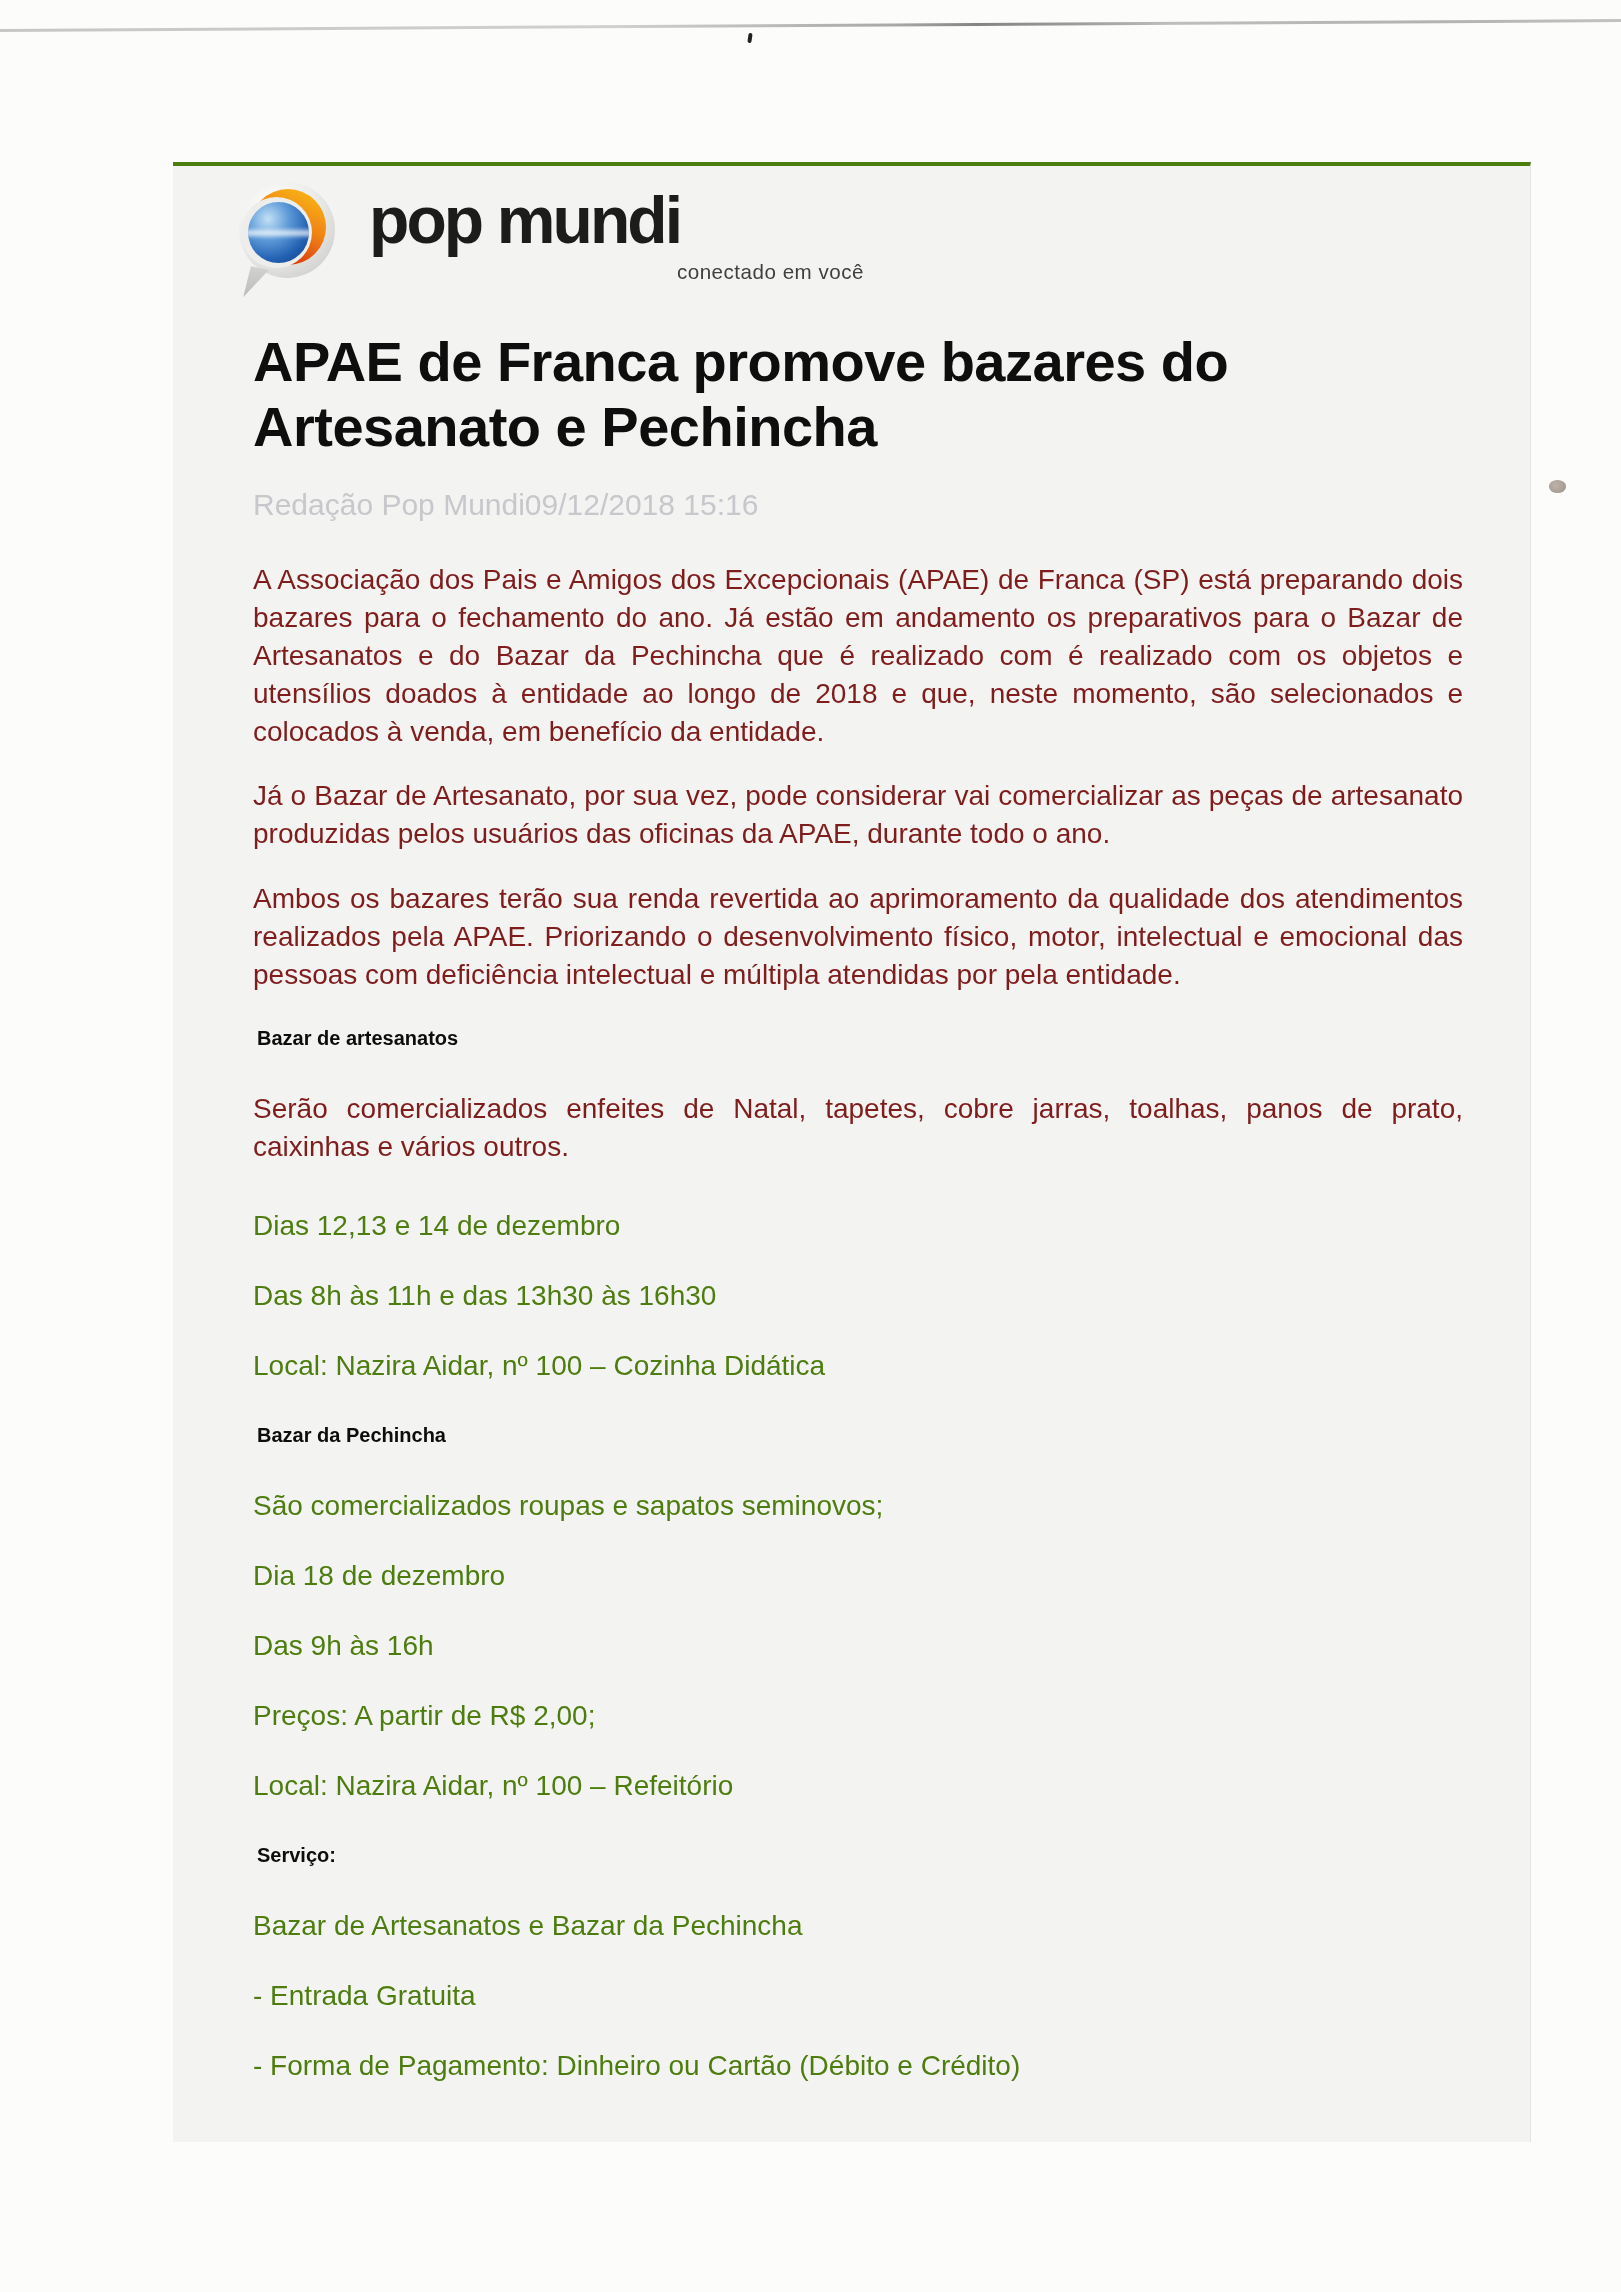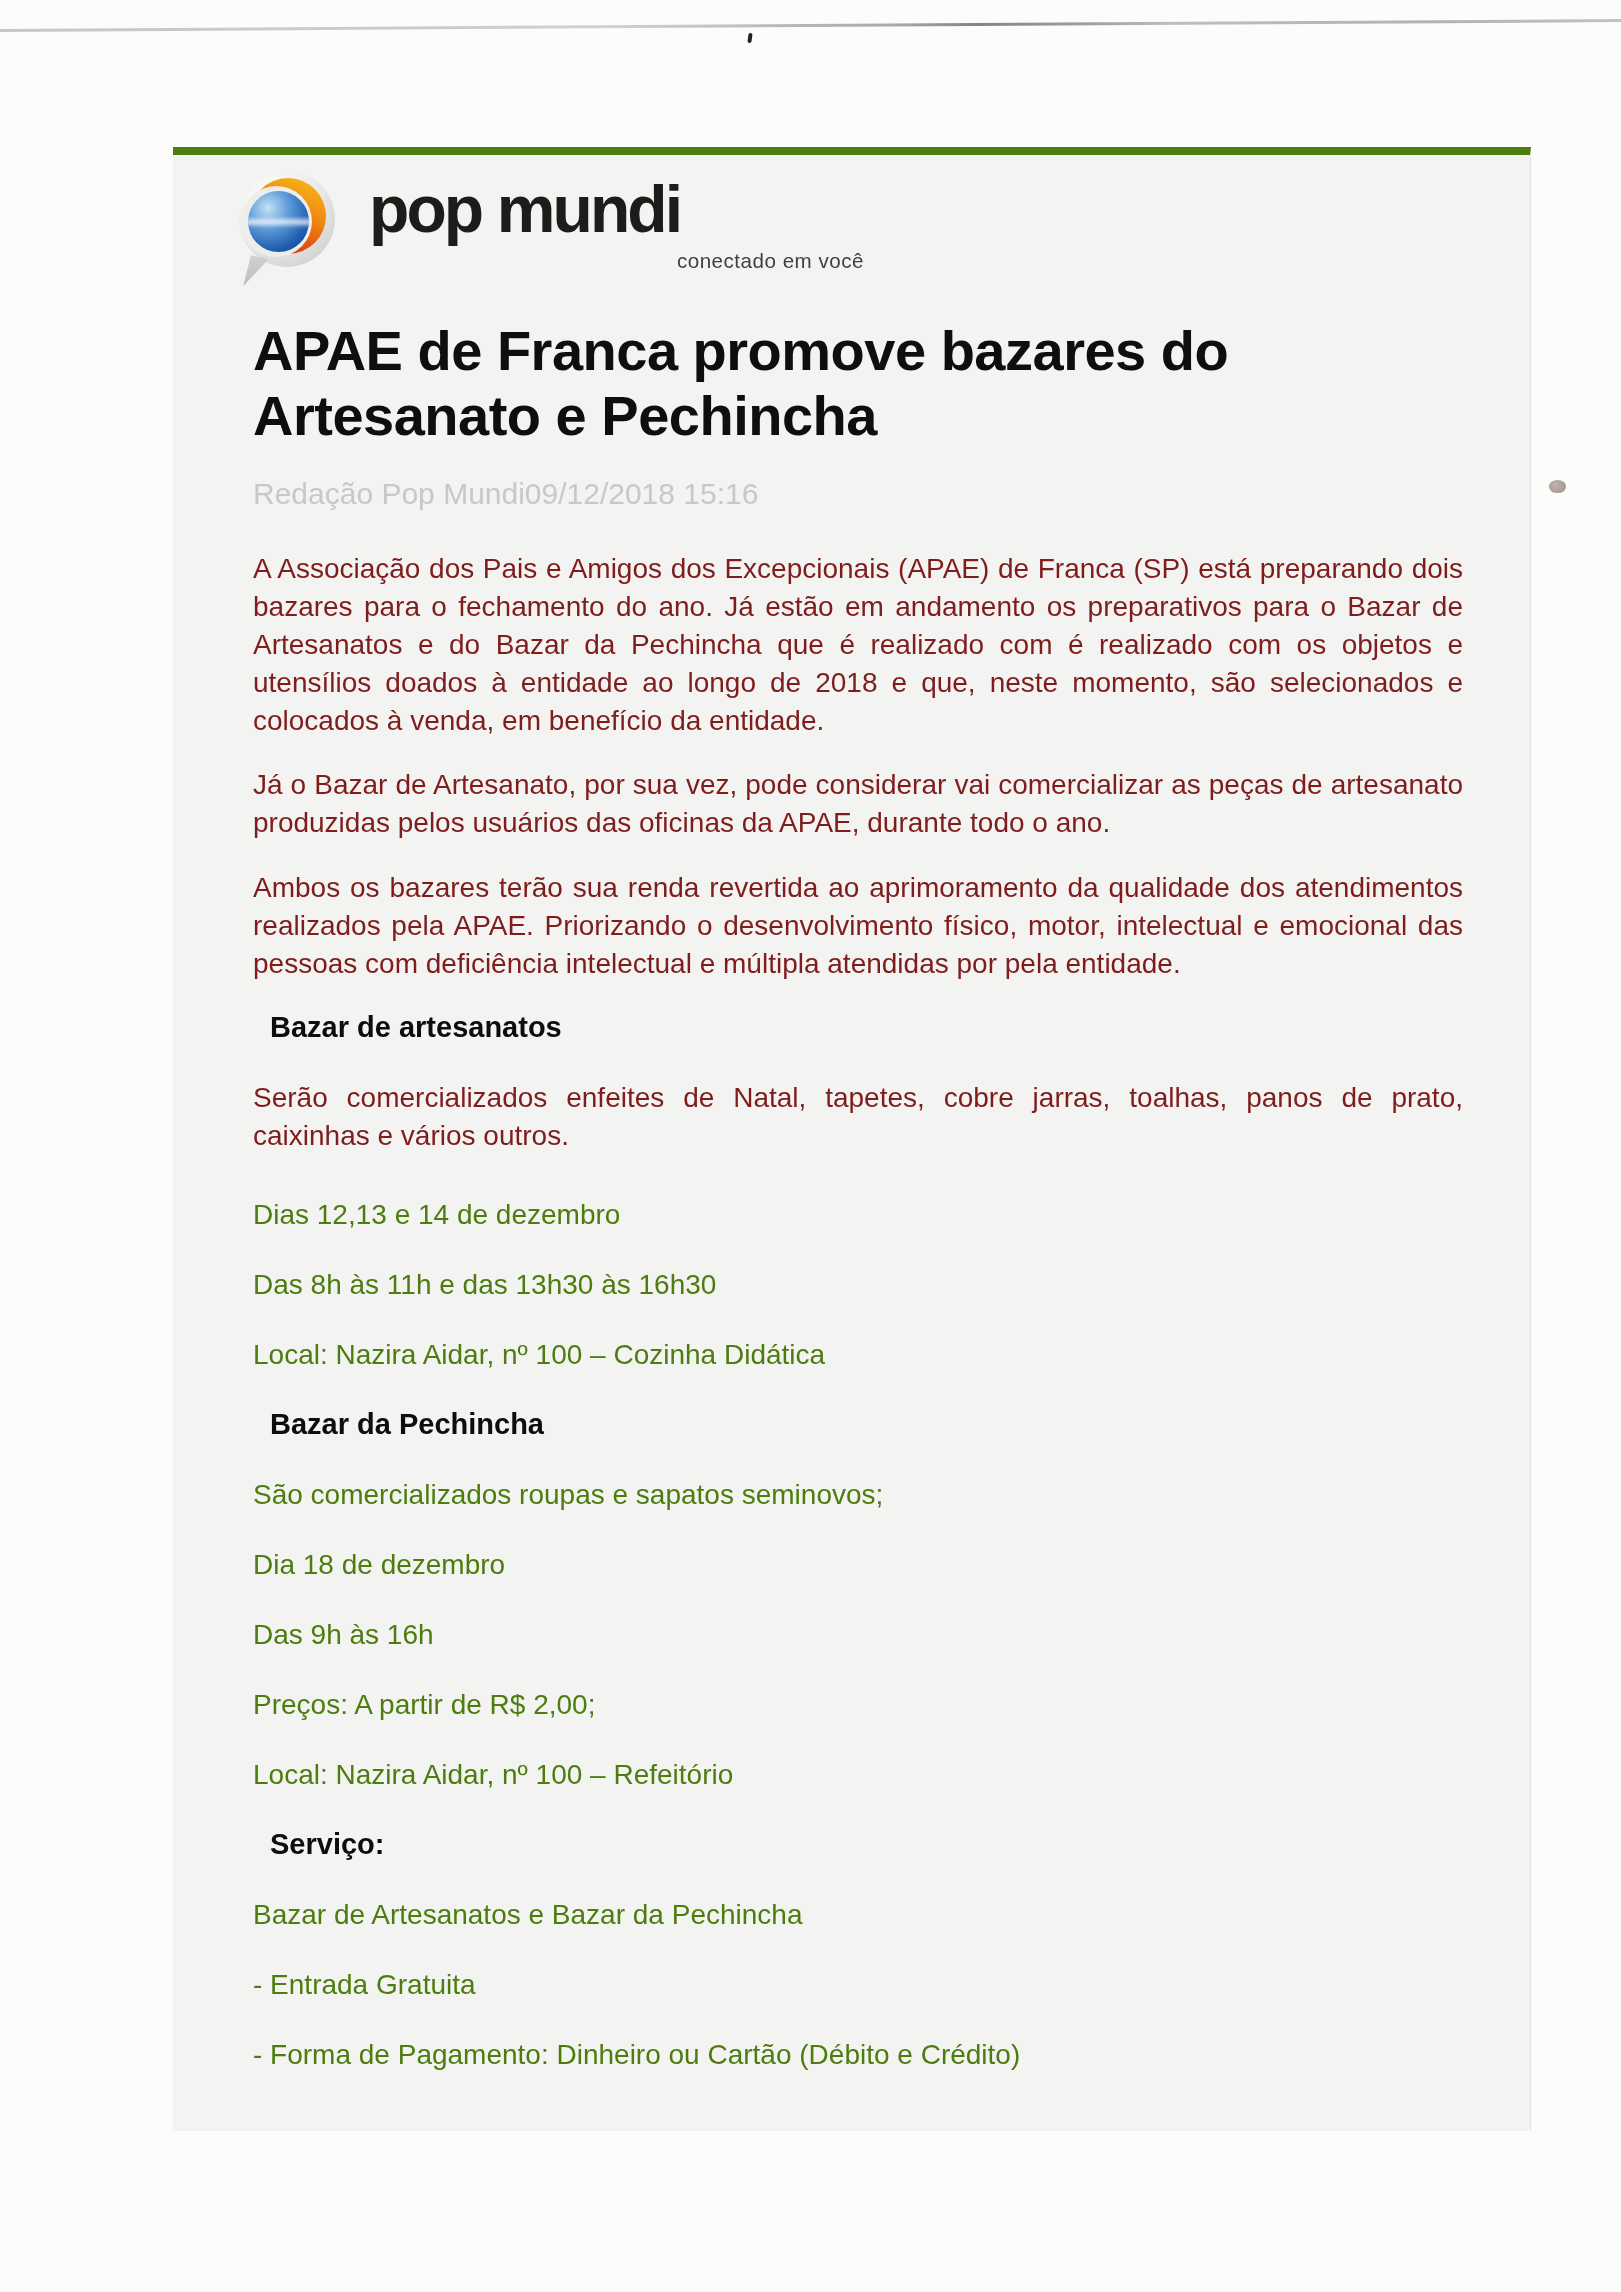--- a/index.html
+++ b/index.html
@@ -21,23 +21,23 @@
   .gray-dot{position:absolute;left:1549px;top:480px;width:16.7px;height:12.7px;border-radius:50%;
     background:radial-gradient(circle at 40% 40%, #b3a59a, #8d8178);opacity:.85;}
   .bottom-smudge{
     position:absolute;left:225px;top:2115px;width:1201px;height:2.9px;
     background:linear-gradient(90deg, rgba(120,120,118,.15), rgba(110,110,108,.4) 30%, rgba(120,120,118,.25) 60%, rgba(110,110,108,.38) 85%, rgba(130,130,128,.1));
     transform:rotate(0.15deg);
   }
   .squiggle{position:absolute;left:564px;top:443px;}
   
   .sheet{
-    position:absolute;left:173px;top:147px;width:1357px;height:1976px;
+    position:absolute;left:173px;top:162px;width:1357px;height:1976px;
     background:#f3f3f1;
-    border-top:8px solid #4d7c0f;
+    border-top:4px solid #4d7c0f;
     border-right:1px solid rgba(0,0,0,.06);
   }
   .col{margin-left:80px;width:1210px;}
   
   .logo-row{position:relative;margin-top:13.7px;height:114px;}
   .bubble{
     position:absolute;left:-13.7px;top:2px;width:96px;height:96px;border-radius:50%;
     background:radial-gradient(circle at 35% 30%, #ffffff 0%, #ececea 48%, #c2c2c0 100%);
   }
   .bubble::after{
@@ -72,21 +72,21 @@
   }
   
   .title{
     margin-top:35px;width:1137px;
     font-size:56px;line-height:65px;font-weight:700;color:#0e0e0e;letter-spacing:-0.5px;
   }
   .byline{margin-top:29px;font-size:30px;color:#c7c7cc;}
   .body-blocks{margin-top:39px;}
   .p{font-size:28px;line-height:38px;text-align:justify;margin:0 0 26.5px 0;color:#7f1d1d;}
   .p-gap{margin-bottom:41px;}
-  .h{font-size:29px;line-height:37px;font-weight:700;margin:0 0 33px 17px;color:#0d0d0d;}
+  .h{font-size:20px;line-height:37px;font-weight:700;margin:0 0 33px 4px;color:#0d0d0d;}
   .line{font-size:28px;line-height:37px;margin:0 0 33px 0;color:#4d7c0f;}
 </style>
 </head>
 <body>
 
 <div class="top-scan-line"></div>
 <div class="speck-1"></div>
 <div class="gray-dot"></div>
 <div class="bottom-smudge"></div>
 <svg class="squiggle" width="76" height="47" viewBox="0 0 78 48">

